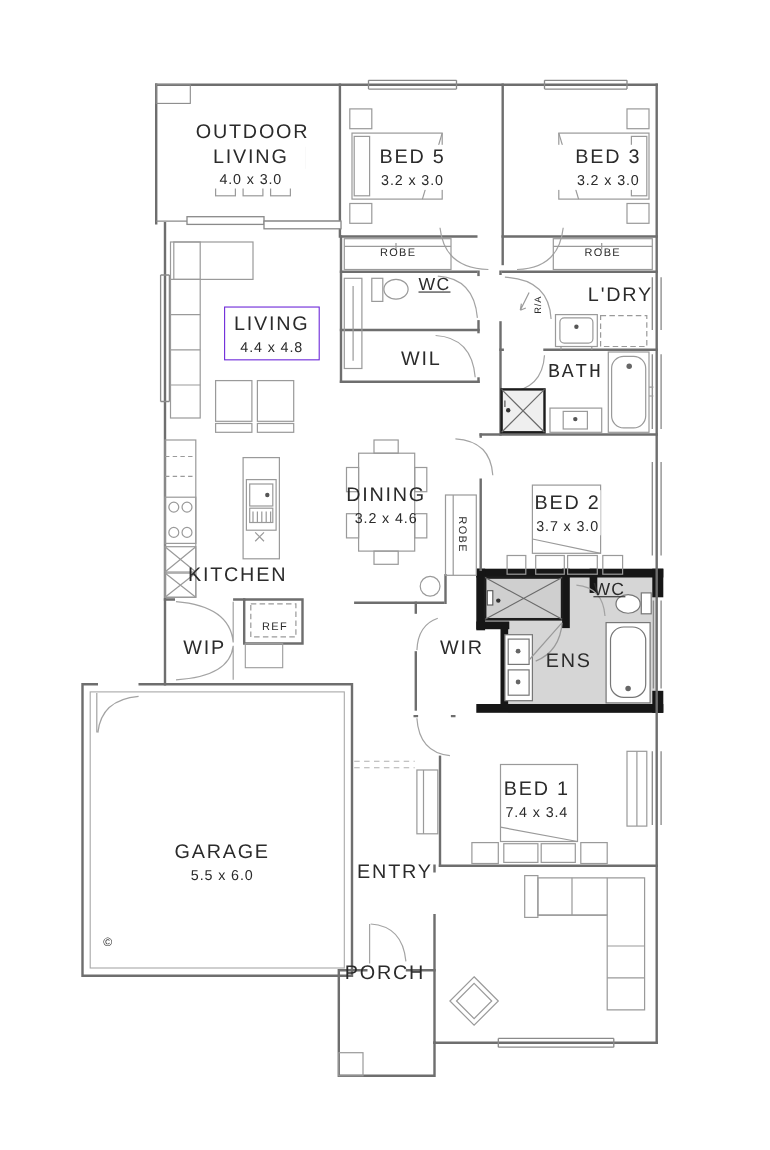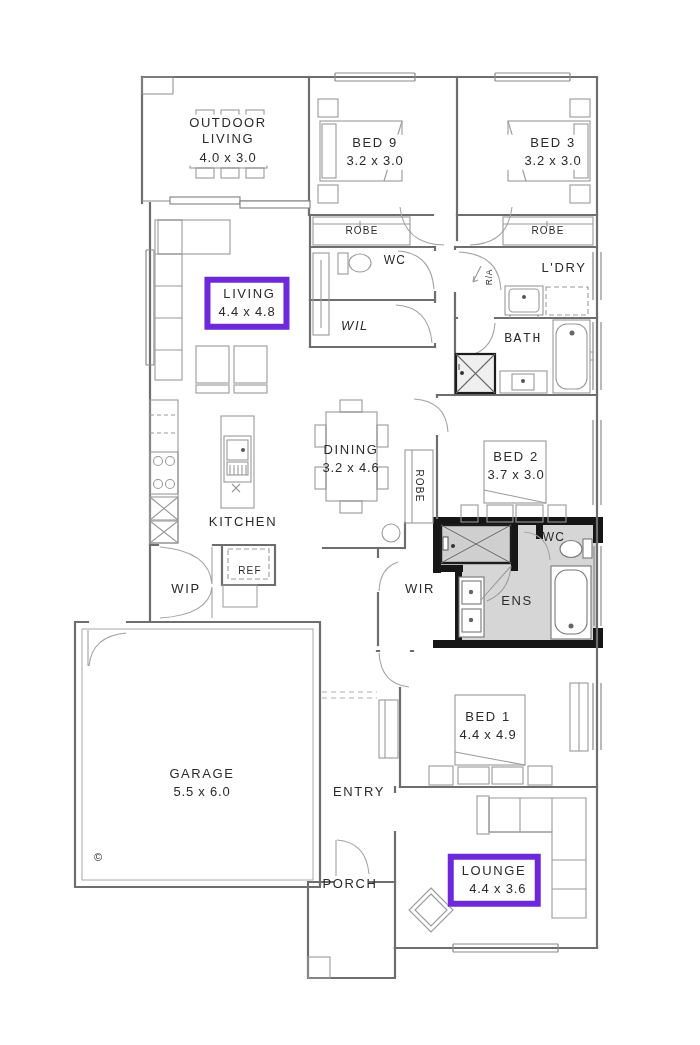--- a/index.html
+++ b/index.html
@@ -1,26 +1,26 @@
 <!DOCTYPE html>
 <html><head>
 <meta charset="utf-8">
 <style>
   html,body{margin:0;padding:0;background:#ffffff;}
   .plan{position:relative;width:700px;height:1045px;background:#ffffff;overflow:hidden;
         font-family:"Liberation Sans",sans-serif;color:#2b2b2b;}
   .plan svg{position:absolute;left:0;top:0;}
   .lbl{position:absolute;transform:translate(-50%,-50%);text-align:center;white-space:nowrap;
        color:#2b2b2b;background:#fff;line-height:1.25;}
-  .lbl .rname{font-size:13px;letter-spacing:1.6px;}
+  .lbl .rname{font-size:18px;letter-spacing:1.6px;}
   .lbl .rdims{font-size:13px;letter-spacing:0.8px;margin-top:2px;}
   .lbl.wrap{white-space:normal;width:100px;}
   .lbl.small .rname{font-size:10px;letter-spacing:1.2px;}
-  .lbl.mid .rname{font-size:12px;letter-spacing:1.2px;}
-  .lbl.boxed{border:6px solid #6d28d9;padding:3px 8px;text-align:right;}
+  .lbl.mid .rname{font-size:16px;letter-spacing:1.2px;text-decoration:underline;}
+  .lbl.boxed{border:1px solid #6d28d9;padding:3px 8px;}
   .lbl.on-gray{background:transparent;}
   .lbl.clear{background:transparent;}
   .lbl.rot90{transform:translate(-50%,-50%) rotate(90deg);}
   .lbl.rot270{transform:translate(-50%,-50%) rotate(-90deg);}
   .lbl.tiny .rname{font-size:8.5px;letter-spacing:0.8px;}
   .lbl.copyright{font-size:11px;background:transparent;}
 </style>
 </head>
 <body>
 
@@ -311,21 +311,21 @@
     <path d="M481,266 L473,282 M473,282 L478,280 M473,282 L474,276"></path>
   </g>
 </svg>
 
   <div class="lbl wrap" style="left:228px;top:140px;">
     <div class="rname">OUTDOOR LIVING</div>
     <div class="rdims">4.0 x 3.0</div>
   </div>
 
   <div class="lbl" style="left:375px;top:152px;">
-    <div class="rname">BED 9</div>
+    <div class="rname">BED 5</div>
     <div class="rdims">3.2 x 3.0</div>
   </div>
 
   <div class="lbl" style="left:533px;top:152px;padding-left:40px;">
     <div class="rname">BED 3</div>
     <div class="rdims">3.2 x 3.0</div>
   </div>
 
   <div class="lbl small clear" style="left:362px;top:231px;">
     <div class="rname">ROBE</div>
@@ -345,21 +345,21 @@
 
   <div class="lbl tiny clear rot270" style="left:489px;top:277px;">
     <div class="rname">R/A</div>
   </div>
 
   <div class="lbl boxed" style="left:247px;top:303px;">
     <div class="rname">LIVING</div>
     <div class="rdims">4.4 x 4.8</div>
   </div>
 
-  <div class="lbl clear" style="left:355px;top:326px;font-style:italic;">
+  <div class="lbl clear" style="left:383px;top:326px;">
     <div class="rname">WIL</div>
   </div>
 
   <div class="lbl clear" style="left:523px;top:339px;font-family:Liberation Mono, monospace;">
     <div class="rname">BATH</div>
   </div>
 
   <div class="lbl clear" style="left:351px;top:459px;">
     <div class="rname">DINING</div>
     <div class="rdims">3.2 x 4.6</div>
@@ -367,21 +367,21 @@
 
   <div class="lbl small clear rot90" style="left:419px;top:486px;">
     <div class="rname">ROBE</div>
   </div>
 
   <div class="lbl" style="left:516px;top:466px;">
     <div class="rname">BED 2</div>
     <div class="rdims">3.7 x 3.0</div>
   </div>
 
-  <div class="lbl clear" style="left:243px;top:522px;text-align:right;">
+  <div class="lbl clear" style="left:216px;top:522px;text-align:right;">
     <div class="rname">KITCHEN</div>
   </div>
 
   <div class="lbl small clear" style="left:250px;top:571px;">
     <div class="rname">REF</div>
   </div>
 
   <div class="lbl clear" style="left:186px;top:589px;">
     <div class="rname">WIP</div>
   </div>
@@ -402,27 +402,23 @@
     <div class="rname">GARAGE</div>
     <div class="rdims">5.5 x 6.0</div>
   </div>
 
   <div class="lbl clear" style="left:359px;top:792px;">
     <div class="rname">ENTRY</div>
   </div>
 
   <div class="lbl" style="left:488px;top:726px;">
     <div class="rname">BED 1</div>
-    <div class="rdims">4.4 x 4.9</div>
-  </div>
-
-  <div class="lbl boxed" style="left:494px;top:880px;">
-    <div class="rname">LOUNGE</div>
-    <div class="rdims">4.4 x 3.6</div>
-  </div>
+    <div class="rdims">7.4 x 3.4</div>
+  </div>
+
 
   <div class="lbl clear" style="left:350px;top:884px;">
     <div class="rname">PORCH</div>
   </div>
 
   <div class="lbl copyright clear" style="left:98px;top:858px;">
     <div class="rname" style="font-size:11px;letter-spacing:0;">©</div>
   </div>
 
 </div>

